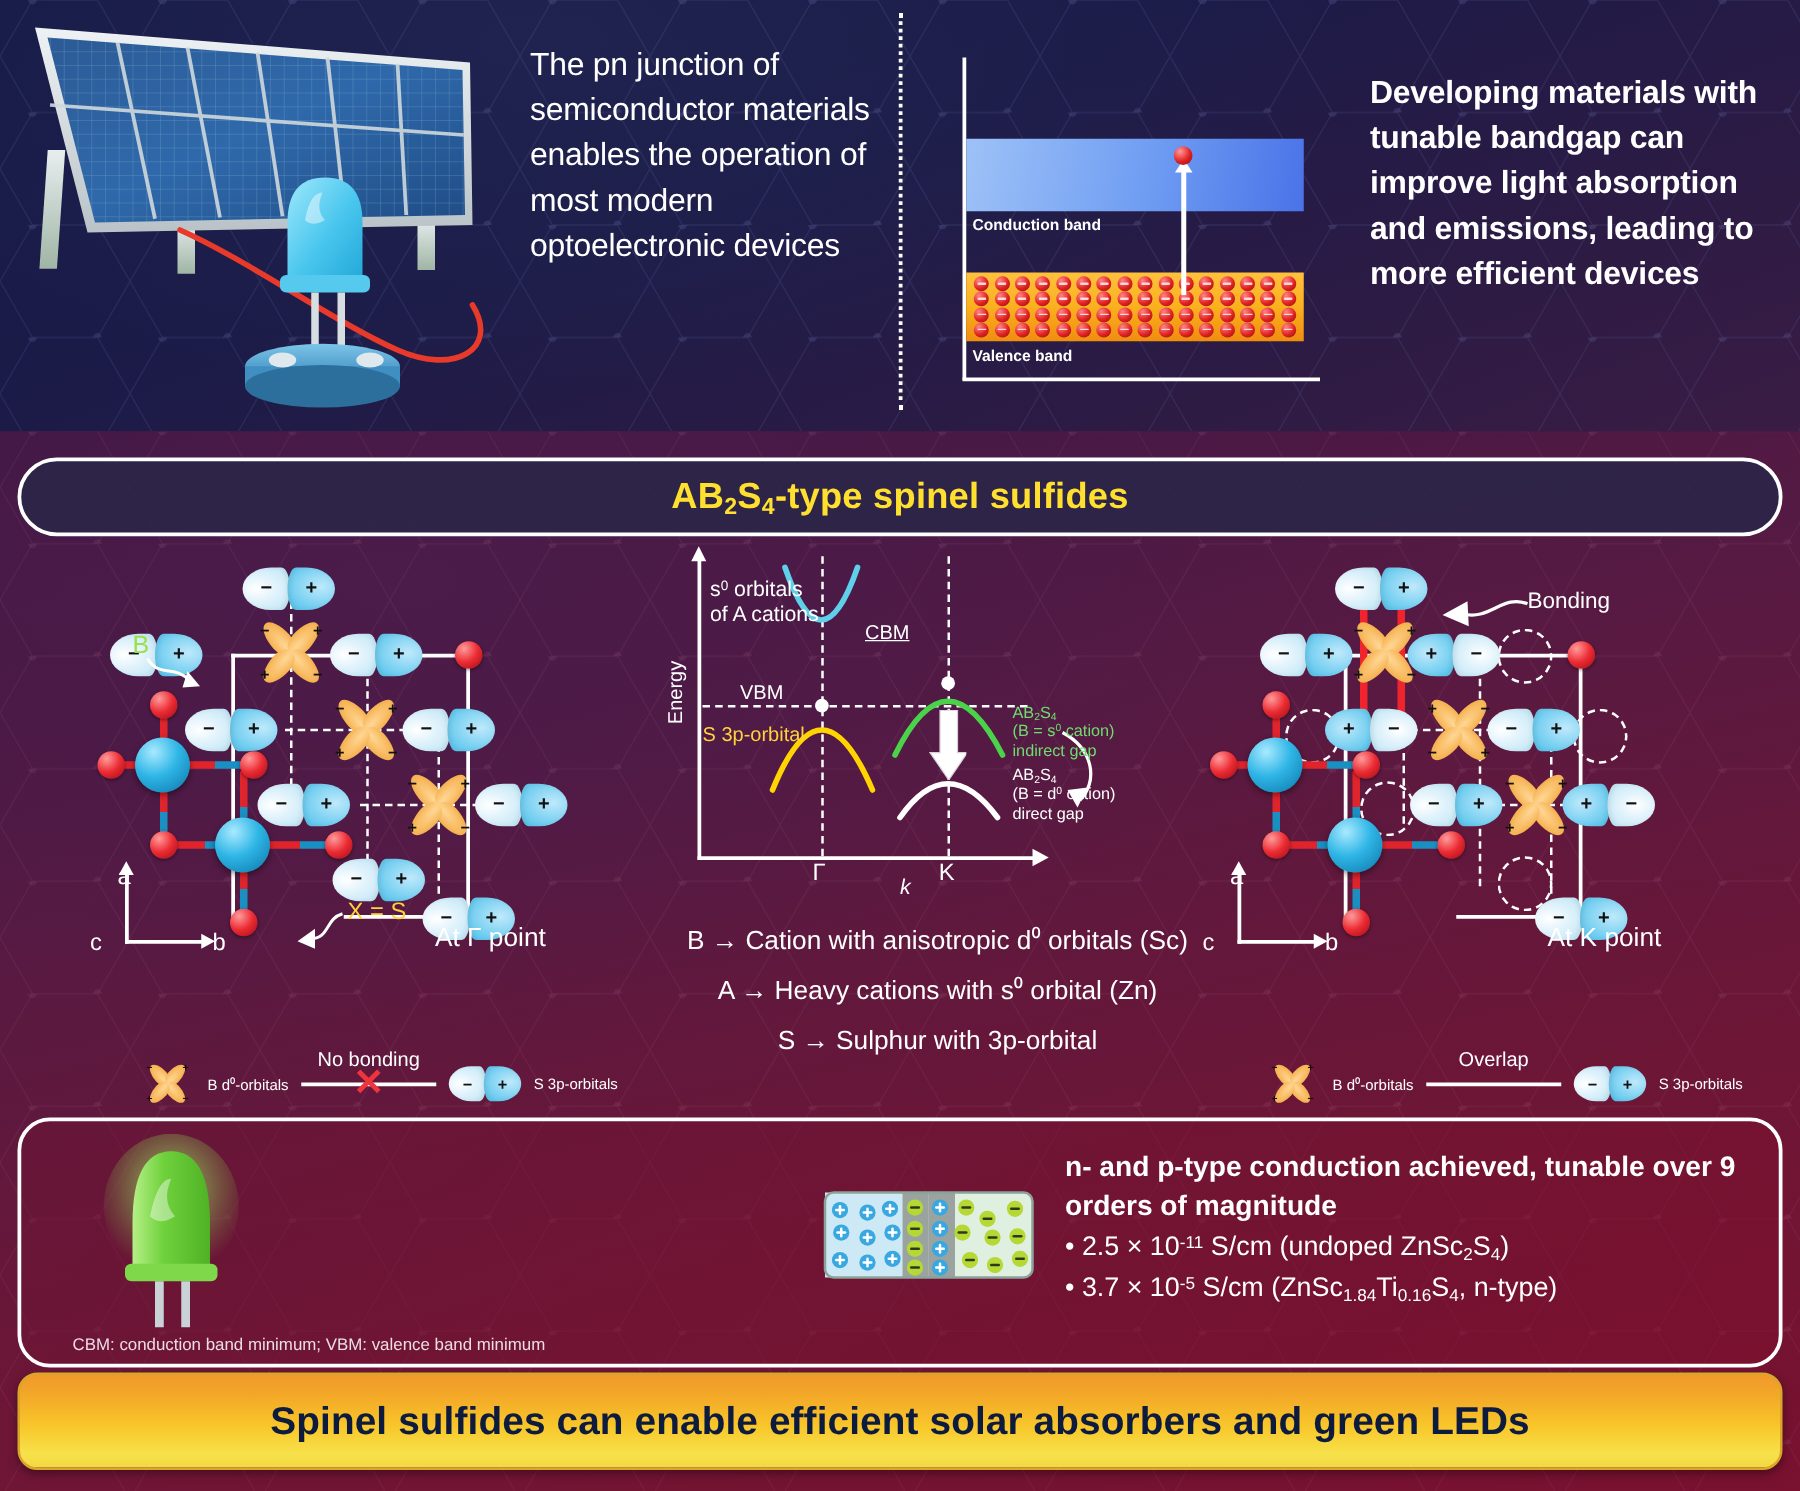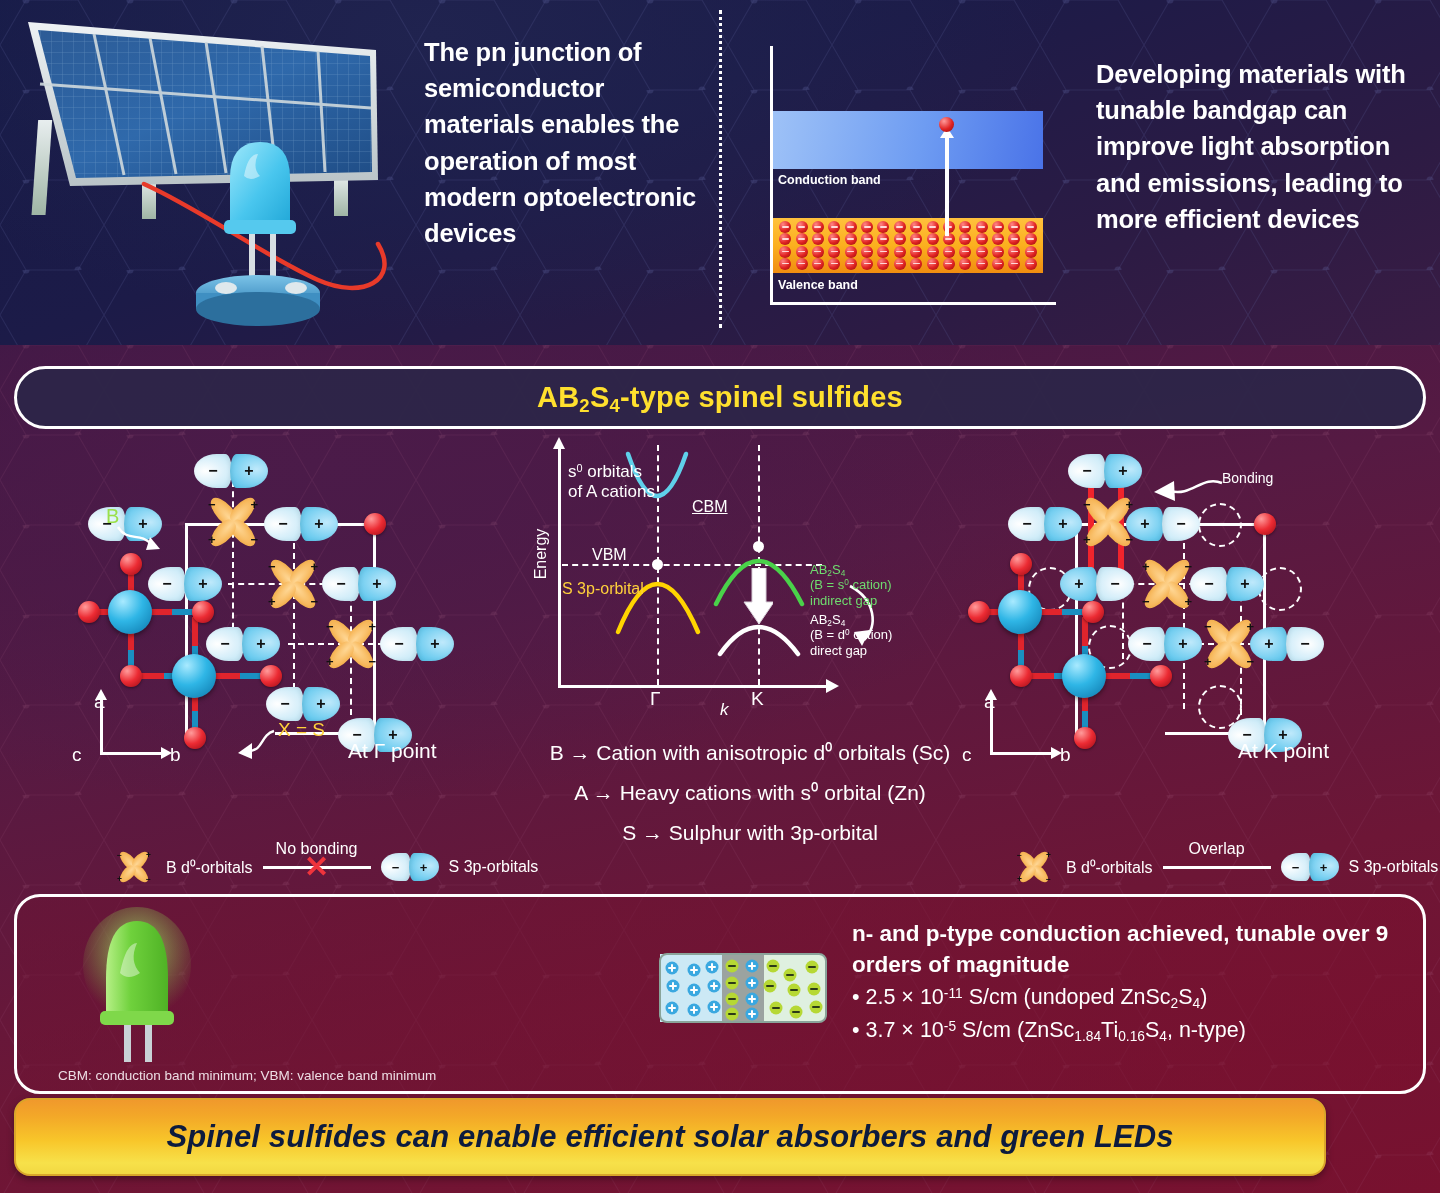--- a/index.html
+++ b/index.html
@@ -20,21 +20,21 @@
       linear-gradient(160deg, #151a47 0%, #1c1b48 40%, #2c1b44 75%, #3a1c44 100%);
     overflow: hidden;
   }
   .hexmesh { position: absolute; inset: 0; opacity: .5; }
 
   
   .solar-wrap { position: absolute; left: 18px; top: 8px; width: 400px; height: 325px; }
 
   .headline-left {
     position: absolute; left: 424px; top: 34px; width: 280px;
-    color: #ffffff; font-size: 25.5px; font-weight: bold; line-height: 1.42;
+    color: #ffffff; font-size: 25.5px; font-weight: normal; line-height: 1.42;
     letter-spacing: -0.2px;
   }
   .headline-right {
     position: absolute; left: 1096px; top: 56px; width: 320px;
     color: #ffffff; font-size: 25.5px; font-weight: bold; line-height: 1.42;
     letter-spacing: -0.2px;
   }
   .dotted-div {
     position: absolute; left: 719px; top: 10px; width: 3px; height: 318px;
     border-left: 3px dotted #ffffff;
@@ -175,25 +175,25 @@
     border-left:6.5px solid transparent;border-right:6.5px solid transparent;border-bottom:11px solid #fff;}
   .axes .ax-h { position:absolute; left:18px; bottom:0; width:62px; height:3px; background:#fff; }
   .axes .ax-h::after{ content:""; position:absolute; right:-10px; top:-5px; width:0;height:0;
     border-top:6.5px solid transparent;border-bottom:6.5px solid transparent;border-left:11px solid #fff;}
   .axes span { position:absolute; color:#fff; font-size:19px; }
   .axes .t-a { left:12px; top:-4px; } .axes .t-b { left:88px; bottom:-11px; } .axes .t-c { left:-10px; bottom:-11px; }
 
   .lbl-B { position:absolute; color:#9ae04a; font-size:20px; }
   .lbl-XS { position:absolute; color:#ffd13b; font-size:19px; }
   .lbl-point { position:absolute; color:#fff; font-size:21px; }
-  .lbl-bonding { position:absolute; color:#fff; font-size:14px; }
+  .lbl-bonding { position:absolute; color:#fff; font-size:18px; }
 
   
   .legend { position:absolute; display:flex; align-items:center; gap:10px; }
-  .legend .ltxt { color:#fff; font-size:16px; }
+  .legend .ltxt { color:#fff; font-size:12px; }
   .legend .connector { position:relative; width:108px; height:3px; background:#fff; }
   .legend .connector .cross {
     position:absolute; left:50%; top:50%; transform:translate(-50%,-50%);
     color:#f0343c; font-size:30px; font-weight:bold; line-height:1;
   }
   .legend .caption {
     position:absolute; left:50%; transform:translateX(-50%); top:-26px;
     color:#fff; font-size:16px; white-space:nowrap;
   }
 
@@ -237,27 +237,26 @@
     color:#fff; font-size:23.5px; font-weight:bold; line-height:1.42;
   }
   .pn-img { position:absolute; left:658px; top:952px; width:170px; height:72px; }
   .cond-text { position:absolute; left:852px; top:919px; width:560px; color:#fff; }
   .cond-text .hdr { font-size:22.5px; font-weight:bold; line-height:1.36; }
   .cond-text .bullet { font-size:21.5px; line-height:1.45; margin-top:2px; }
   .footnote { position:absolute; left:26px; top:1068px; color:#eddde4; font-size:13.5px;margin-left:32px; }
 
   
   .banner {
-    position:absolute; left:14px; top:1098px; width:1312px; height:78px;
+    position:absolute; left:14px; top:1098px; width:1412px; height:78px;
     border-radius: 16px;
     background: linear-gradient(180deg,#f0992c 0%, #f3a828 22%, #f8c62a 55%, #f7e14a 85%, #f2d842 100%);
     border: 2px solid #d9a62a;
     display:flex; align-items:center; justify-content:center;
     box-shadow: 0 3px 7px rgba(0,0,0,.35);
-    font-style: italic;
   }
   .banner span {
     color:#0d1b3e; font-size:31px; font-weight:bold; letter-spacing:.1px;
   }
 </style>
 </head>
 <body>
 
 <div class="stage">
 

